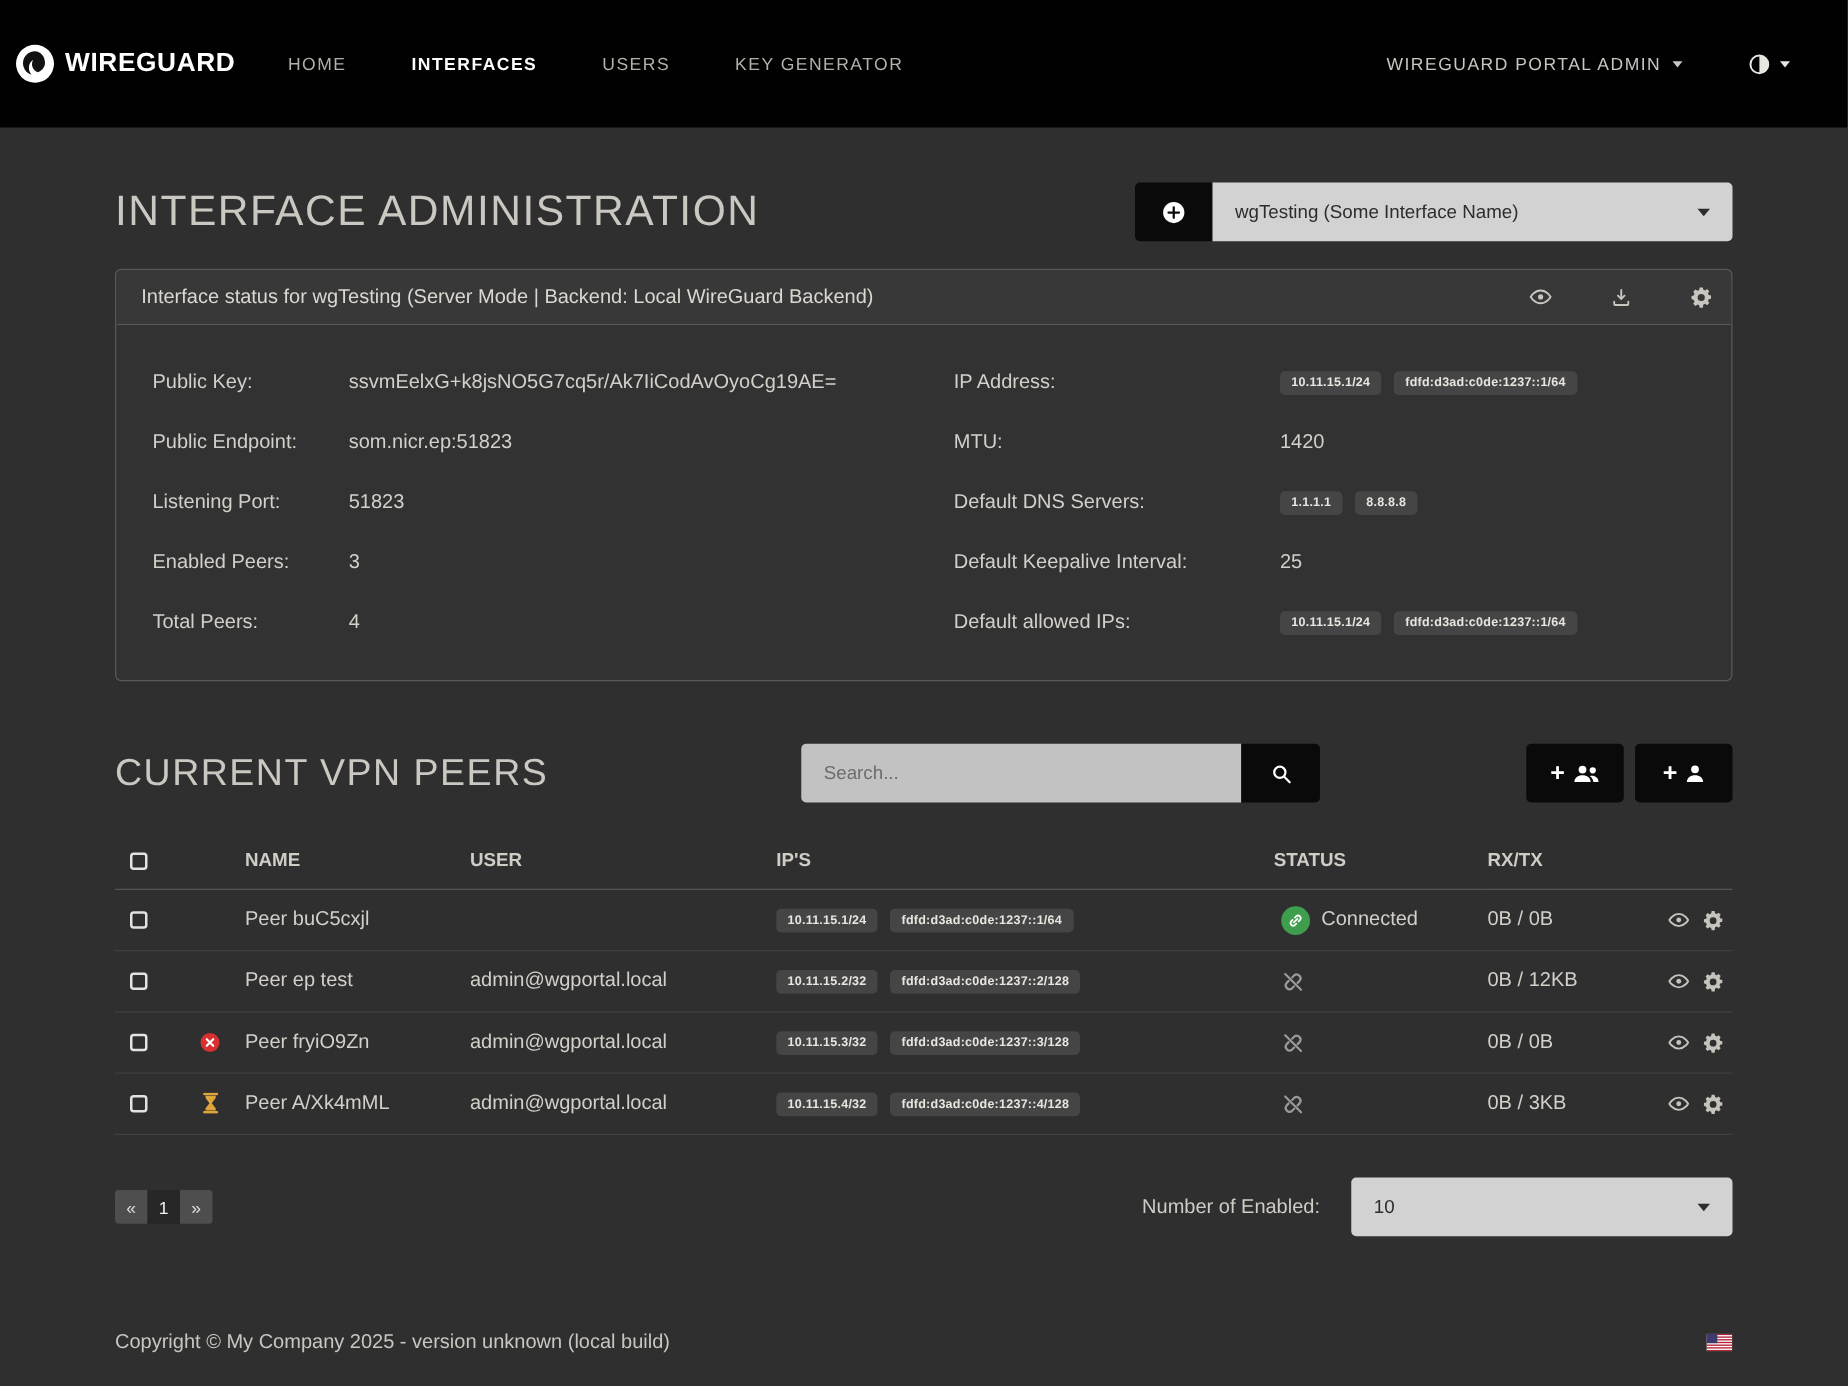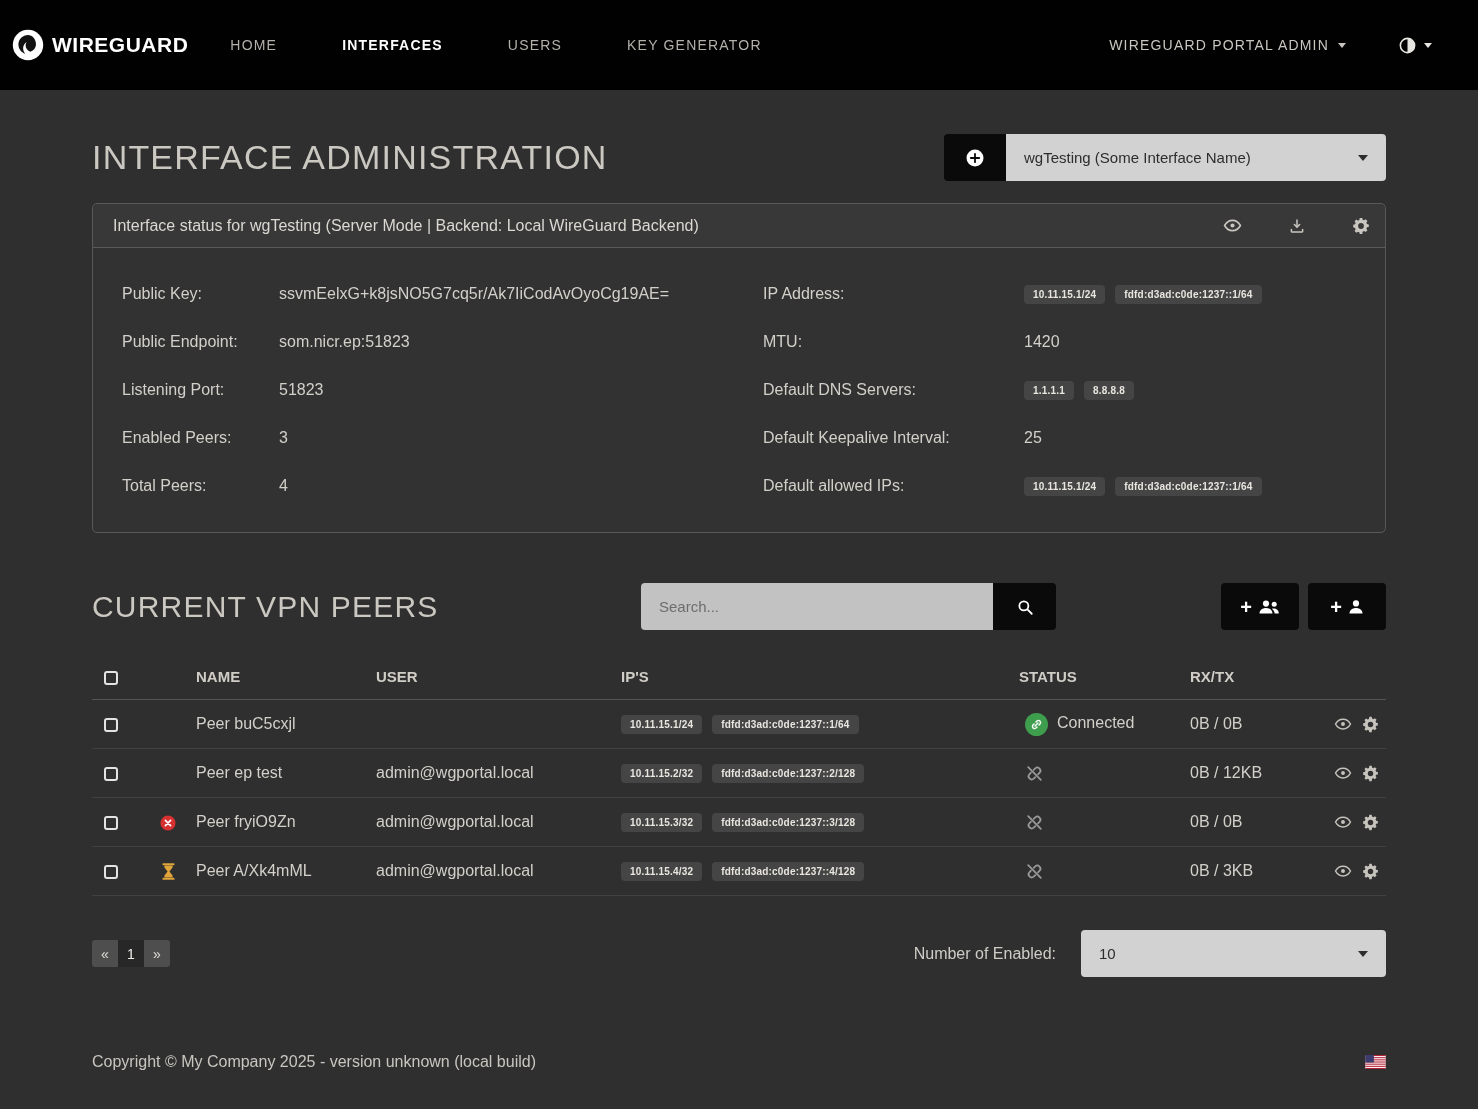--- a/index.html
+++ b/index.html
@@ -4,37 +4,37 @@
 <style>
   * { box-sizing: border-box; }
   body {
     width: 1478px; height: 1109px; margin: 0; overflow: hidden;
     background: #2f2f2f; color: #d3d0ca;
     font-family: "Liberation Sans", sans-serif;
   }
   [data-interactable="true"] { cursor: pointer; }
 
   
-  .navbar { height: 90px; background: #010101; display: flex; align-items: center; padding: 0 46px 0 12px; }
+  .navbar { height: 102px; background: #010101; display: flex; align-items: center; padding: 0 46px 0 12px; }
   .brand { display: flex; align-items: center; gap: 8px; }
   .brand-text { color: #ffffff; font-size: 21px; font-weight: bold; letter-spacing: .5px; }
-  .nav-menu { display: flex; gap: 65px; margin-left: 42px; }
+  .nav-menu { display: flex; gap: 52px; margin-left: 42px; }
   .nav-item { font-size: 14px; letter-spacing: 1.2px; color: #b4b1ab; text-decoration: none; }
   .nav-item.active { color: #fdfdfd; font-weight: bold; }
   .nav-right { margin-left: auto; display: flex; align-items: center; gap: 52px; }
   .nav-user { display: flex; align-items: center; gap: 9px; font-size: 14px; letter-spacing: 1.2px; color: #c9c6c0; }
   .nav-theme { display: flex; align-items: center; gap: 7px; color: #e8e6e1; }
   .caret { width: 0; height: 0; border-left: 4.5px solid transparent; border-right: 4.5px solid transparent; border-top: 5px solid currentColor; display: inline-block; }
 
   .container { padding: 0 92px; }
 
   
   .page-head { margin-top: 44px; display: flex; align-items: center; justify-content: space-between; }
   .page-title { margin: 0; font-size: 34px; font-weight: 500; letter-spacing: 1.2px; color: #cbc8c2; }
-  .iface-select-group { display: flex; height: 47px; width: 442px; }
+  .iface-select-group { display: flex; height: 47px; width: 478px; }
   .btn-dark { background: #0a0a0a; color: #fff; border: none; display: flex; align-items: center; justify-content: center; font-family: inherit; }
   .iface-add-btn { width: 62px; border-radius: 4px 0 0 4px; }
   .select { background: #d2d2d2; color: #2d2d2d; font-size: 15px; display: flex; align-items: center; justify-content: space-between; padding: 0 18px; }
   .select .caret { color: #2d2d2d; border-top-width: 6px; border-left-width: 5px; border-right-width: 5px; }
   .iface-select { flex: 1; border-radius: 0 4px 4px 0; }
 
   
   .card { margin: 22px 92px 0; background: #323232; border: 1px solid #595959; border-radius: 5px; }
   .card-header { height: 44px; display: flex; align-items: center; background: #383838; border-bottom: 1px solid #595959; border-radius: 5px 5px 0 0; padding: 0 15px 0 20px; font-size: 16px; color: #dbd8d2; gap: 48px; }
   .card-tools { margin-left: auto; display: flex; gap: 46px; color: #c9c6c0; }

